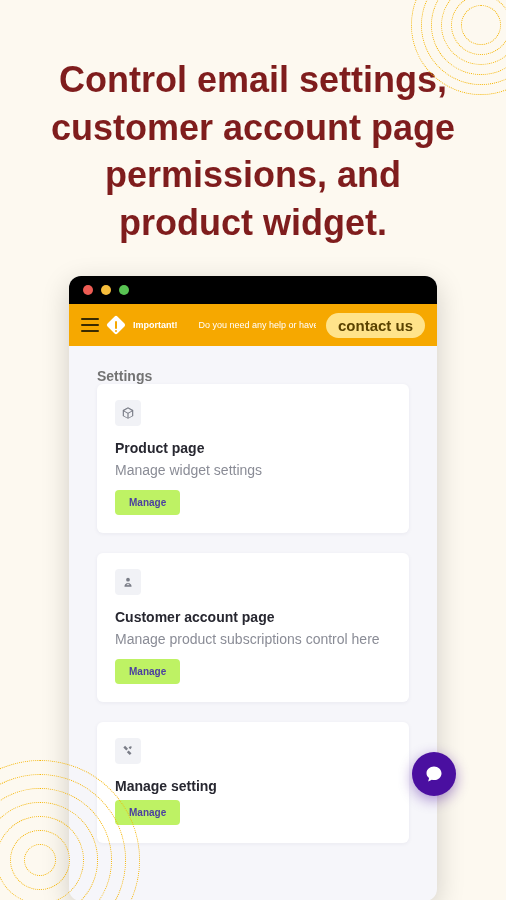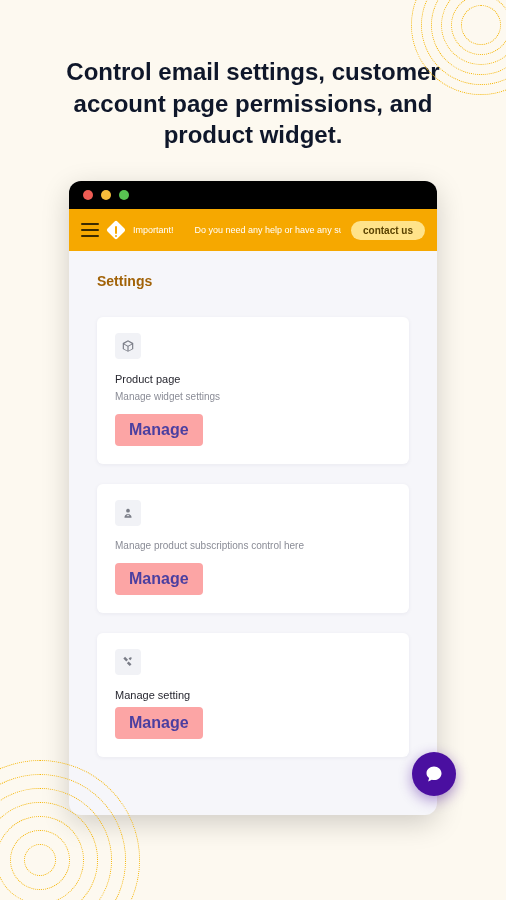--- a/index.html
+++ b/index.html
@@ -4,45 +4,45 @@
   <style>
     *{margin:0;padding:0;box-sizing:border-box;font-family:-apple-system,BlinkMacSystemFont,"Segoe UI",sans-serif}
     body{width:506px;height:900px;background:#fdf9f0;overflow:hidden;position:relative}
 
     
     .deco-tr{position:absolute;top:-45px;right:-45px;width:140px;height:140px;pointer-events:none}
     .deco-tr .ring{position:absolute;border:1.2px dotted #f5b400;border-radius:50%}
     .deco-bl{position:absolute;bottom:-60px;left:-60px;width:200px;height:200px;pointer-events:none}
     .deco-bl .ring{position:absolute;border:1.5px dotted #f5b400;border-radius:50%}
 
-    .headline{font-size:24px;font-weight:800;line-height:1.32;text-align:center;color:#0f172a;padding:56px 36px 30px}
+    .headline{font-size:36px;font-weight:800;line-height:1.32;text-align:center;color:#7f1d1d;padding:56px 36px 30px}
 
     .device{margin:0 auto;width:368px;border-radius:12px;overflow:hidden;box-shadow:0 8px 28px rgba(0,0,0,.18);background:#f6f6fa}
     .titlebar{background:#000;height:28px;display:flex;align-items:center;padding-left:14px;gap:8px}
     .dot{width:10px;height:10px;border-radius:50%}
     .red{background:#ee5c54}.yellow{background:#f6bd3b}.green{background:#58c352}
 
     .banner{background:#f6a800;height:42px;display:flex;align-items:center;padding:0 12px;gap:10px}
     .hamburger{width:18px;height:14px;display:flex;flex-direction:column;justify-content:space-between;cursor:pointer}
     .hamburger span{height:2px;background:#3a2a00;border-radius:1px}
     .diamond{width:14px;height:14px;background:#fff;display:flex;align-items:center;justify-content:center;transform:rotate(45deg);border-radius:2px;flex-shrink:0}
     .diamond span{width:2px;height:8px;background:#f6a800;transform:rotate(-45deg);border-radius:1px;position:relative}
     .diamond span::after{content:"";position:absolute;bottom:-3px;left:0;width:2px;height:2px;background:#f6a800;border-radius:50%}
     .banner-text{color:#fff;font-size:9px;flex:1;white-space:nowrap;overflow:hidden}
-    .banner-text strong{font-weight:400;margin-right:21px}
-    .contact-btn{background:#ffe38a;color:#5a4200;font-size:10px;font-weight:600;border:none;padding:4px 12px;border-radius:999px;cursor:pointer;white-space:nowrap}
+    .banner-text strong{font-weight:700;margin-right:21px}
+    .contact-btn{background:#ffe38a;color:#5a4200;font-size:15px;font-weight:600;border:none;padding:4px 12px;border-radius:999px;cursor:pointer;white-space:nowrap}
 
     .content{padding:22px 28px 38px}
-    .page-title{font-size:14px;font-weight:700;color:#a16207;margin-bottom:28px}
+    .page-title{font-size:14px;font-weight:700;color:#737373;}
 
     .card{background:#fff;border-radius:6px;padding:16px 18px 18px;margin-bottom:20px;box-shadow:0 1px 4px rgba(40,30,80,.06)}
     .card-icon{width:26px;height:26px;border-radius:4px;background:#f1f2f6;display:flex;align-items:center;justify-content:center;margin-bottom:14px;color:#7a7d87;font-size:14px}
-    .card-title{font-size:11px;font-weight:400;color:#272730;margin-bottom:6px}
-    .card-desc{font-size:10px;color:#8a8c96;margin-bottom:12px}
-    .manage-btn{background:#fca5a5;color:#4b3fa0;font-size:16px;font-weight:600;border:none;padding:7px 14px;border-radius:4px;cursor:pointer}
+    .card-title{font-size:14px;font-weight:700;color:#272730;margin-bottom:6px}
+    .card-desc{font-size:14px;color:#8a8c96;margin-bottom:12px}
+    .manage-btn{background:#bef264;color:#4b3fa0;font-size:10px;font-weight:600;border:none;padding:7px 14px;border-radius:4px;cursor:pointer}
 
     .chat-fab{position:absolute;right:50px;bottom:104px;width:44px;height:44px;border-radius:50%;background:#4a0fa0;display:flex;align-items:center;justify-content:center;box-shadow:0 4px 14px rgba(74,15,160,.45);cursor:pointer}
     .chat-fab svg{width:20px;height:20px;fill:#fff}
   </style>
 </head>
 <body>
 
 <div class="deco-tr">
   <div class="ring" style="inset:0"></div>
     <div class="ring" style="inset:10px"></div>
@@ -100,20 +100,21 @@
     </div>
 
     <div class="card">
       <div class="card-icon">
         <svg viewBox="0 0 24 24" width="14" height="14" fill="currentColor">
             <circle cx="12" cy="8" r="3.2"></circle>
             <path d="M6 19c0-3 2.7-5 6-5s6 2 6 5v1H6v-1z"></path>
             <rect x="9.5" y="14.5" width="5" height="3" rx=".5" fill="#f1f2f6" stroke="currentColor" stroke-width="1.2"></rect>
           </svg>
       </div>
+      <div class="card-title">Customer account page</div>
       <div class="card-desc">Manage product subscriptions control here</div>
       <button class="manage-btn">Manage</button>
     </div>
 
     <div class="card">
       <div class="card-icon">
         <svg viewBox="0 0 24 24" width="14" height="14" fill="currentColor">
             <path d="M7 3 4 6l5 5 3-3-5-5zm6 8 5 5-3 3-5-5 3-3zm5.5-6.5a3 3 0 0 0-4.1.3L13 6.2l2.8 2.8 1.4-1.4a3 3 0 0 0 .3-4.1z"></path>
           </svg>
       </div>

